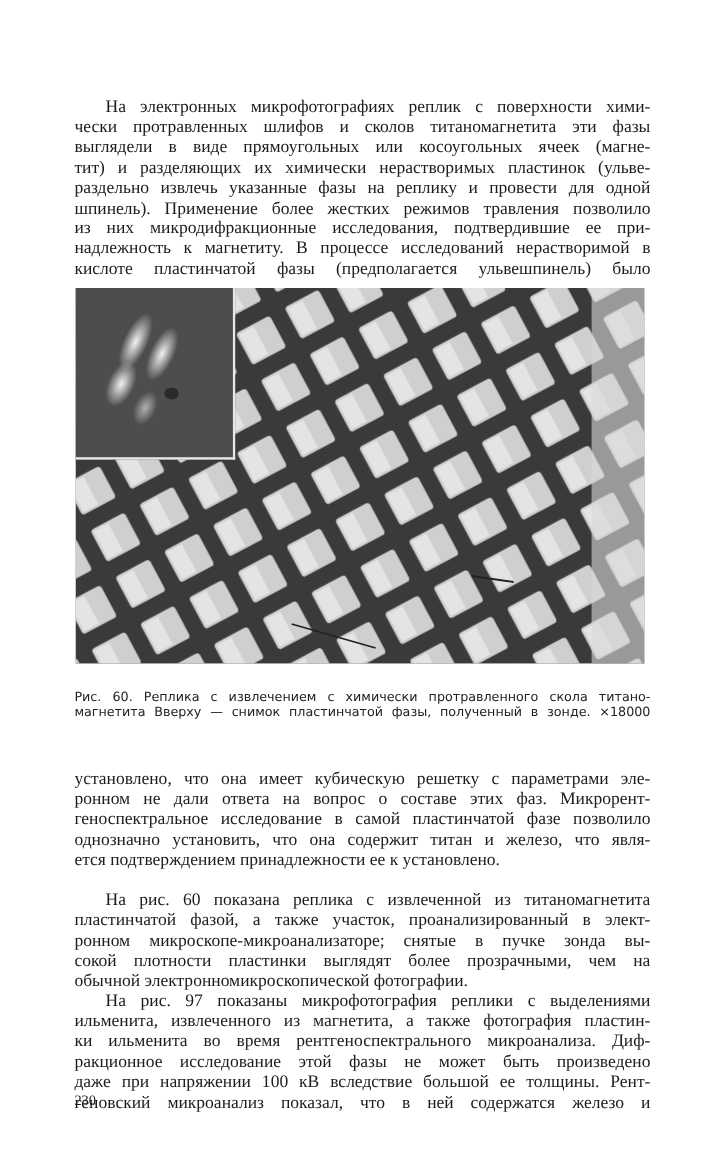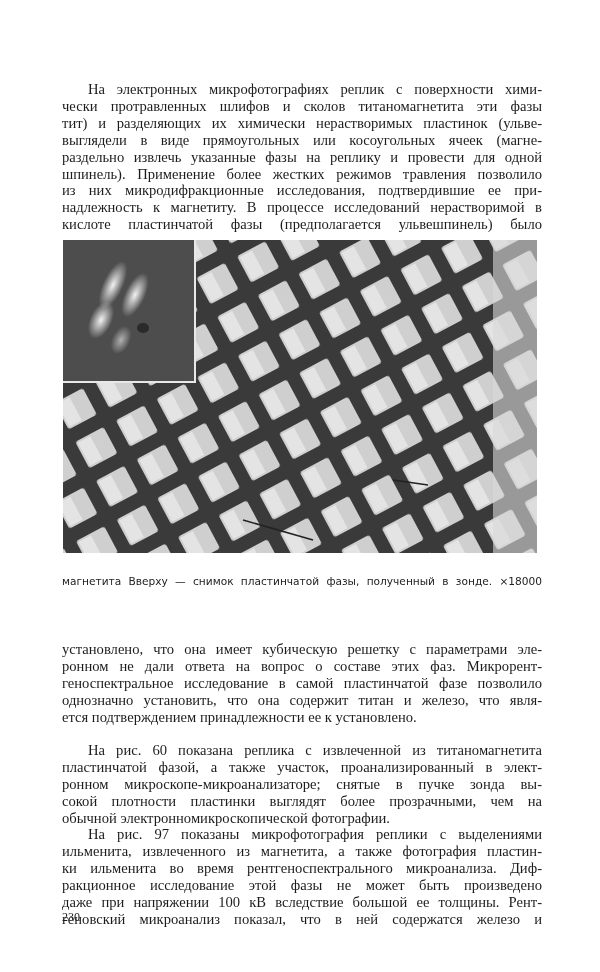--- a/index.html
+++ b/index.html
@@ -22,22 +22,22 @@
   .page-number { position: absolute; left: 62px; top: 890px; font-size: 12px; }
 </style>
 </head>
 <body>
 
 <div class="page">
 
   <p class="para" style="top:61px;">
     <span class="ln ind">На электронных микрофотографиях реплик с поверхности хими-</span>
     <span class="ln">чески протравленных шлифов и сколов титаномагнетита эти фазы</span>
+    <span class="ln">выглядели в виде прямоугольных или косоугольных ячеек (магне-</span>
     <span class="ln">тит) и разделяющих их химически нерастворимых пластинок (ульве-</span>
-    <span class="ln">выглядели в виде прямоугольных или косоугольных ячеек (магне-</span>
     <span class="ln">раздельно извлечь указанные фазы на реплику и провести для одной</span>
     <span class="ln">шпинель). Применение более жестких режимов травления позволило</span>
     <span class="ln">из них микродифракционные исследования, подтвердившие ее при-</span>
     <span class="ln">надлежность к магнетиту. В процессе исследований нерастворимой в</span>
     <span class="ln">кислоте пластинчатой фазы (предполагается ульвешпинель) было</span>
   </p>
 
   <div class="figure">
     <svg width="474" height="313" viewBox="0 0 474 313">
       <defs>
@@ -63,20 +63,21 @@
         <ellipse cx="50" cy="45" rx="10" ry="26" fill="url(#glow)" transform="rotate(25 50 45)"></ellipse>
         <ellipse cx="72" cy="55" rx="10" ry="24" fill="url(#glow)" transform="rotate(25 72 55)"></ellipse>
         <ellipse cx="38" cy="80" rx="11" ry="20" fill="url(#glow)" transform="rotate(25 38 80)"></ellipse>
         <ellipse cx="58" cy="100" rx="9" ry="15" fill="url(#glow)" opacity="0.6" transform="rotate(25 58 100)"></ellipse>
         <ellipse cx="80" cy="88" rx="6" ry="5" fill="#2a2a2a"></ellipse>
       </svg>
     </div>
   </div>
 
   <div class="caption">
+    <span class="ln">Рис. 60. Реплика с извлечением с химически протравленного скола титано-</span>
     <span class="ln">магнетита  Вверху — снимок пластинчатой фазы, полученный в зонде. ×18000</span>
   </div>
 
   <p class="para" style="top:621px;">
     <span class="ln">установлено, что она имеет кубическую решетку с параметрами эле-</span>
     <span class="ln">ронном не дали ответа на вопрос о составе этих фаз. Микрорент-</span>
     <span class="ln">геноспектральное исследование в самой пластинчатой фазе позволило</span>
     <span class="ln">однозначно установить, что она содержит титан и железо, что явля-</span>
     <span class="ln last">ется подтверждением принадлежности ее к установлено.</span>
   </p>

